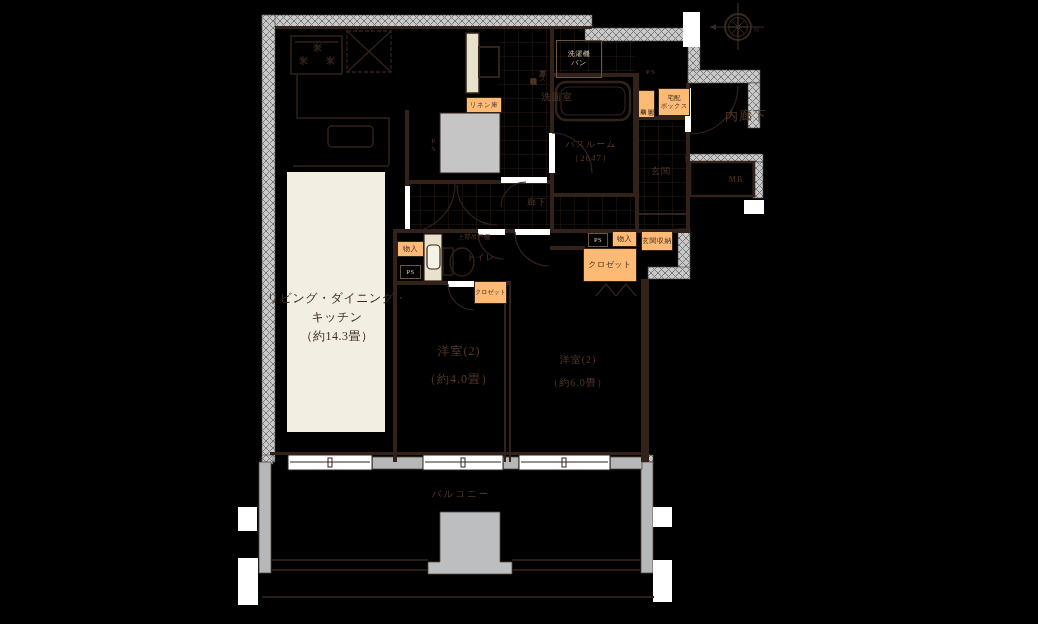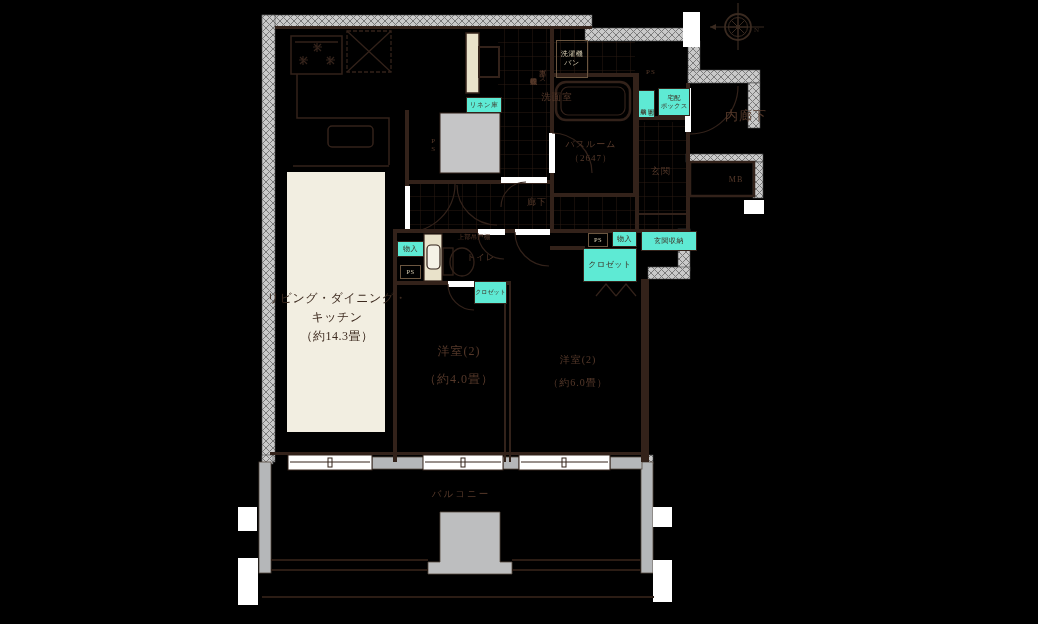--- a/index.html
+++ b/index.html
@@ -5,21 +5,21 @@
   html,body{margin:0;padding:0;background:#000;}
   body{width:1038px;height:624px;position:relative;overflow:hidden;
        font-family:"Liberation Serif",serif;}
   .plan{position:absolute;inset:0;}
   svg{position:absolute;left:0;top:0;}
   .lbl{position:absolute;transform:translate(-50%,-50%);
        color:#56392a;text-align:center;white-space:pre-line;
        line-height:1.5;letter-spacing:1px;z-index:5;}
   .onCream{color:#3d2a1f;}
   .bx{position:absolute;display:flex;align-items:center;justify-content:center;
-      background:#5eead4;border:1.5px solid #33221a;color:#3d2a1f;
+      background:#fdba74;border:1.5px solid #33221a;color:#3d2a1f;
       text-align:center;white-space:pre-line;box-sizing:border-box;
       line-height:1.25;z-index:5;letter-spacing:0.5px;}
   .darkbx{background:transparent;border:1.2px solid #6b5640;color:#d8cdb2;}
   .vert{writing-mode:vertical-rl;text-orientation:upright;letter-spacing:0;}
   .wide{line-height:2.3;}
 </style>
 </head>
 <body>
 
 <div class="plan">
@@ -234,34 +234,34 @@
 
 <div class="lbl" style="left:651px;top:72px;font-size:7px;">PS</div>
 
 <div class="lbl vert" style="left:433px;top:145px;font-size:7px;">PS</div>
 
 <div class="lbl" style="left:474px;top:237px;font-size:6.5px;letter-spacing:0;">上部吊戸棚</div>
 
 <div class="lbl vert" style="left:537px;top:72px;font-size:7px;line-height:1.3;letter-spacing:0;">上部ガス
 衣類乾燥機</div>
 
-<div class="bx darkbx" style="left:556px;top:40px;width:32px;height:38px;font-size:7px;">洗濯機
+<div class="bx darkbx" style="left:556px;top:40px;width:46px;height:38px;font-size:7px;">洗濯機
 パン</div>
 
 <div class="bx" style="left:466px;top:97px;width:36px;height:16px;font-size:6.5px;">リネン庫</div>
 
 <div class="bx" style="left:397px;top:241px;width:27px;height:16px;font-size:7px;">物入</div>
 
 <div class="bx darkbx" style="left:400px;top:265px;width:21px;height:14px;font-size:6.5px;">PS</div>
 
 <div class="bx darkbx" style="left:588px;top:233px;width:20px;height:14px;font-size:6.5px;">PS</div>
 
 <div class="bx" style="left:612px;top:231px;width:25px;height:16px;font-size:7px;">物入</div>
 
-<div class="bx" style="left:641px;top:231px;width:56px;height:20px;font-size:7px;">玄関収納</div>
+<div class="bx" style="left:641px;top:231px;width:32px;height:20px;font-size:7px;">玄関収納</div>
 
 <div class="bx" style="left:583px;top:248px;width:54px;height:34px;font-size:8px;">クロゼット</div>
 
 <div class="bx" style="left:474px;top:281px;width:33px;height:23px;font-size:6px;letter-spacing:0;">クロゼット</div>
 
 <div class="bx vert" style="left:638px;top:90px;width:17px;height:28px;font-size:6px;">玄関
 収納</div>
 
 <div class="bx" style="left:658px;top:88px;width:32px;height:28px;font-size:6.5px;letter-spacing:0;">宅配
 ボックス</div>

